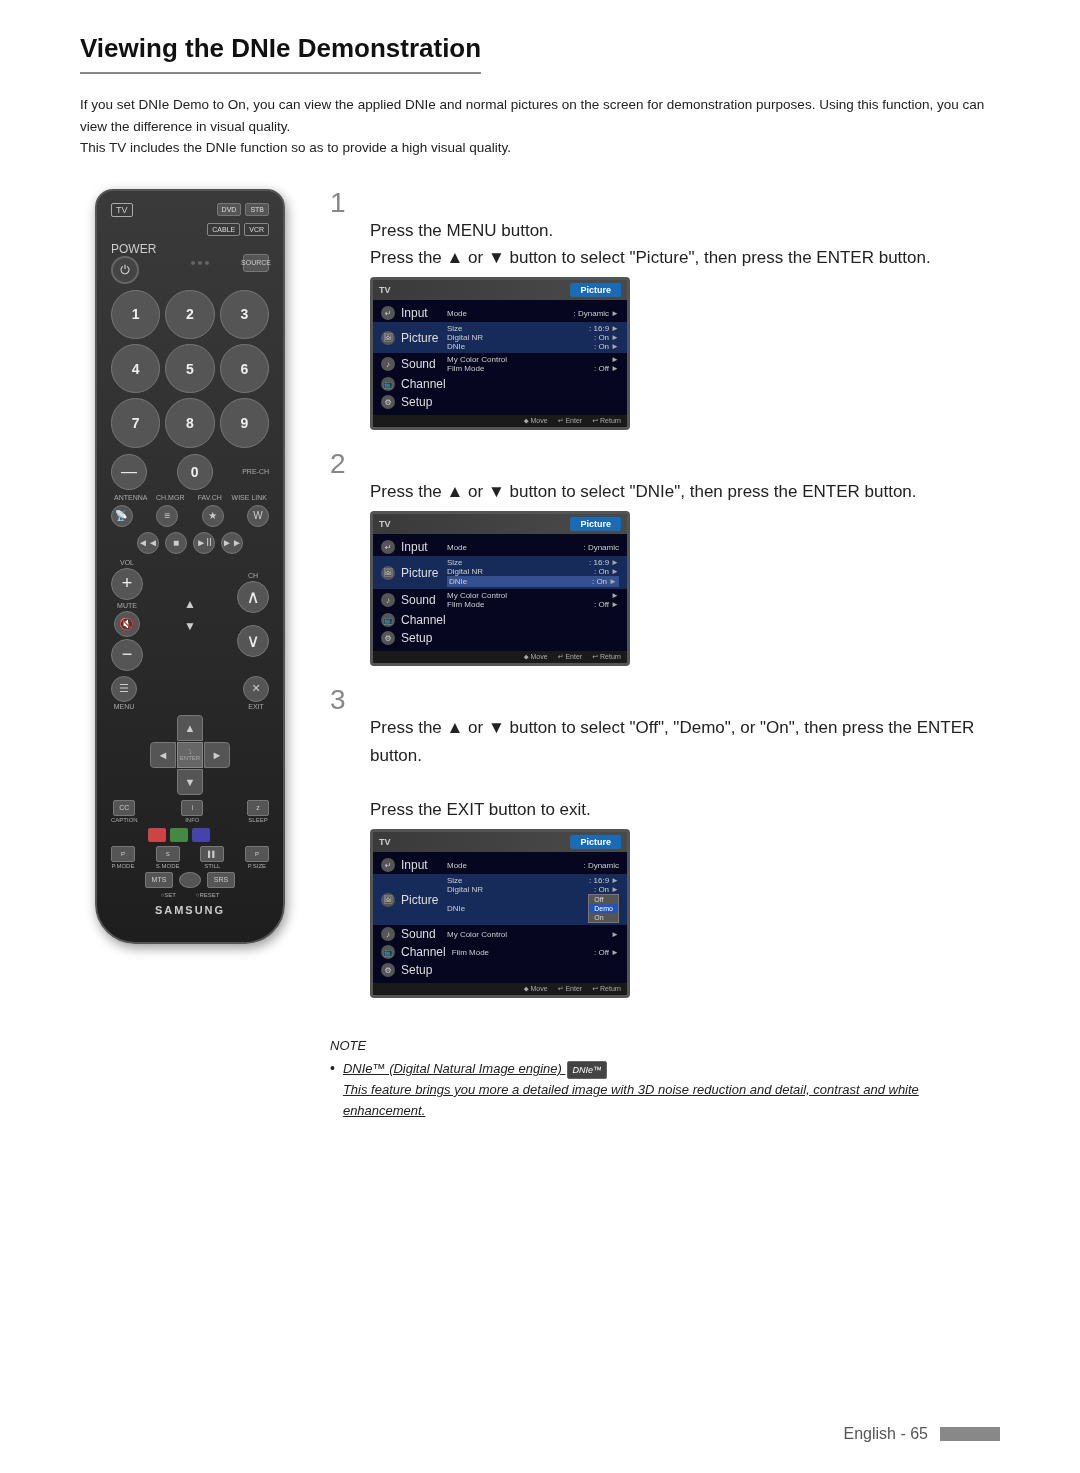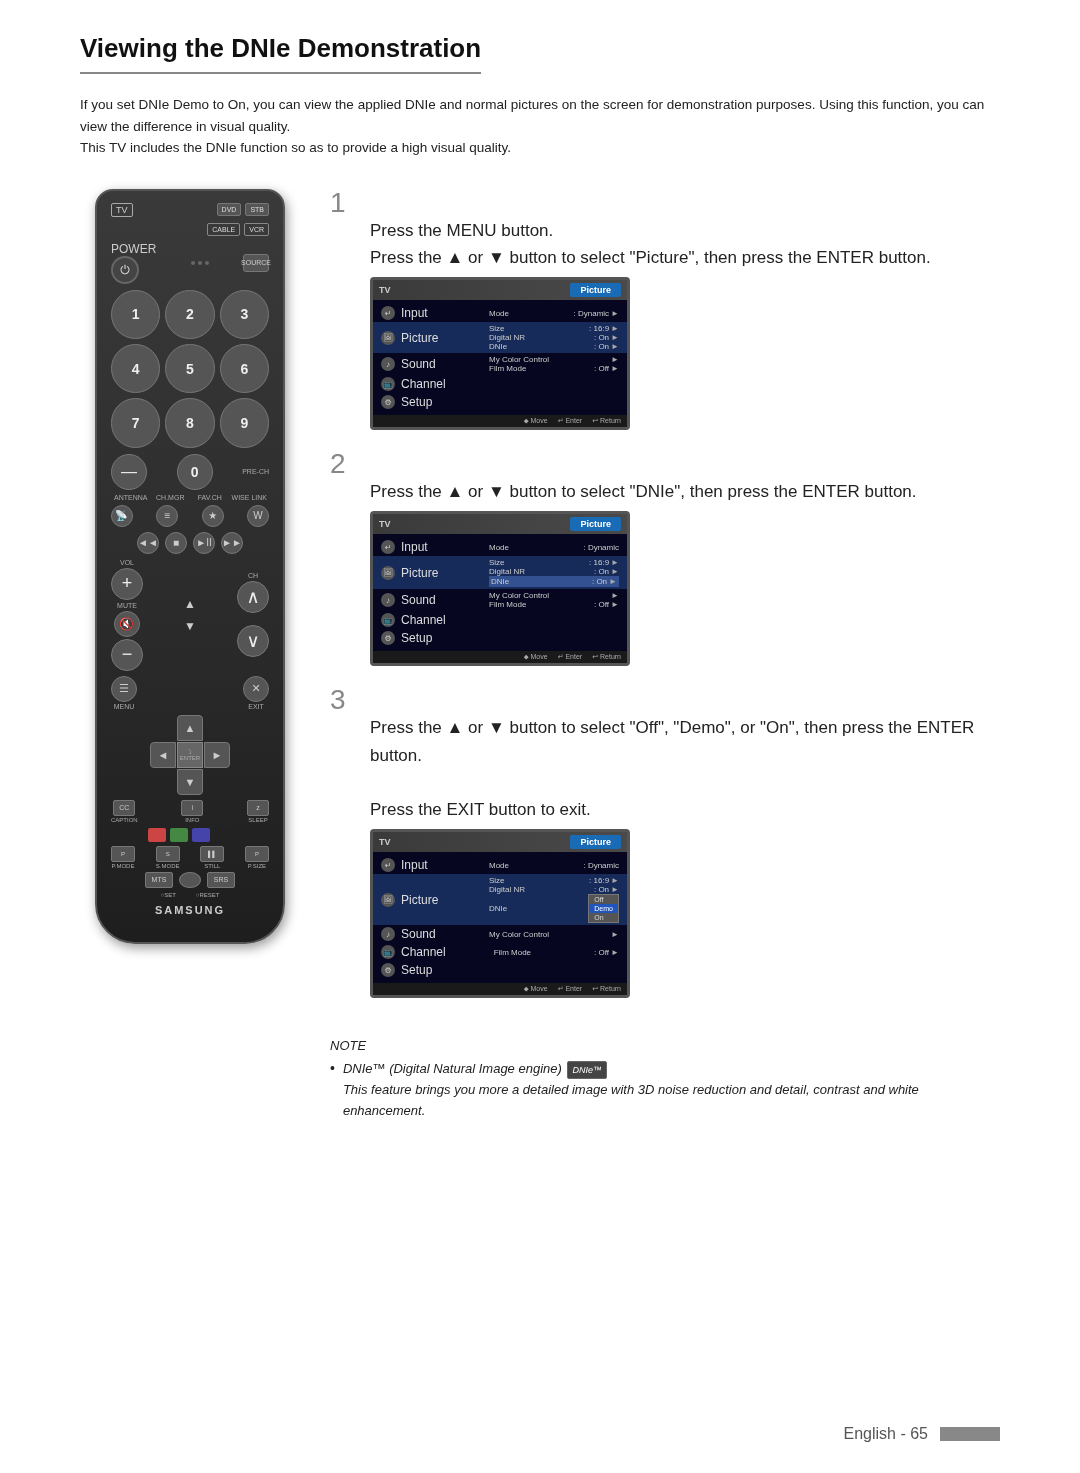--- a/index.html
+++ b/index.html
@@ -583,21 +583,20 @@
       color: #ddd;
       font-size: 12px;
       flex: 0 0 40px;
     }
 
     .menu-row-entries {
       flex: 1;
       display: flex;
       flex-direction: column;
       gap: 0;
-      margin-left: 42px;
     }
 
     .menu-entry {
       display: flex;
       justify-content: space-between;
       align-items: center;
     }
 
     .menu-entry-label {
       color: #ccc;
@@ -655,20 +654,21 @@
 
     .bullet-dot {
       font-size: 14px;
       line-height: 1.4;
     }
 
     .note-text {
       font-size: 13px;
       line-height: 1.6;
       font-style: italic;
+      text-decoration: underline;
     }
 
     .dnie-badge {
       display: inline-flex;
       align-items: center;
       background: #444;
       color: #fff;
       font-size: 9px;
       padding: 1px 4px;
       border: 1px solid #666;

